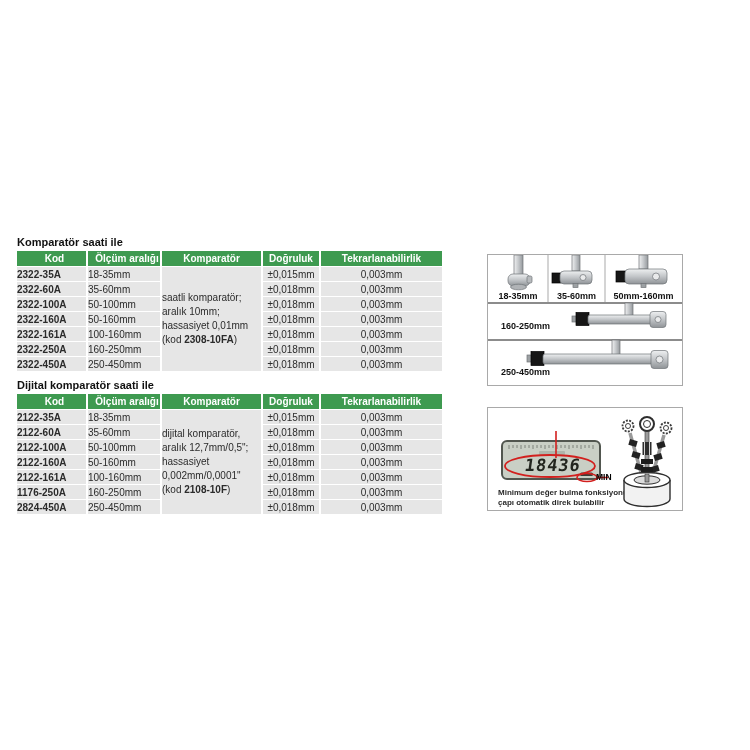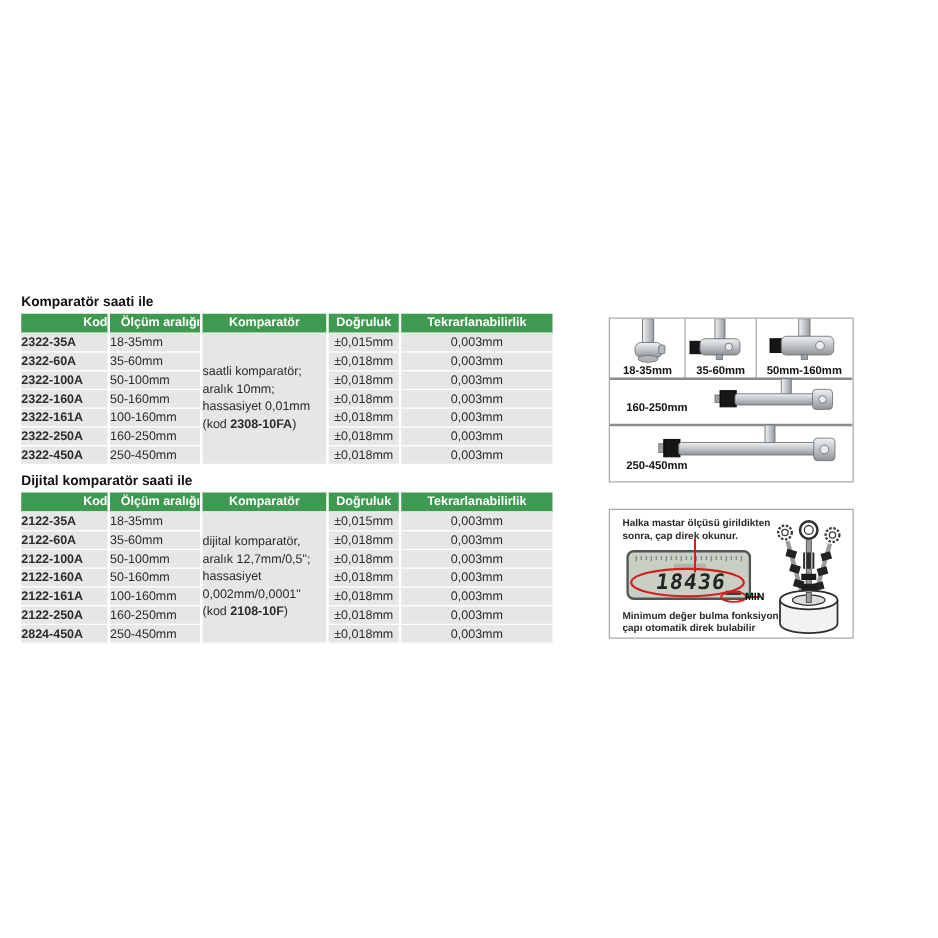--- a/index.html
+++ b/index.html
@@ -20,21 +20,21 @@
   col.c-aralik{ width:74px; }
   col.c-komp  { width:101px; }
   col.c-dog   { width:58px; }
   col.c-tek   { width:122px; }
 
   table.spec th {
     background:var(--green,#3e9a50); color:#fff; font-weight:bold; font-size:10px;
     height:15px; padding:0; border-right:2px solid #fff; border-bottom:1px solid #fff;
     text-align:center; white-space:nowrap;
   }
-  table.spec th.left { text-align:right; padding-left:6px; }
+  table.spec th.left { text-align:center; padding-left:6px; }
   table.spec th:last-child, table.spec td:last-child { border-right:none; }
 
   table.spec td {
     background:var(--rowbg,#e6e6e6); height:14px; padding:0;
     border-right:2px solid #fff; border-bottom:1px solid #fff; white-space:nowrap;
   }
   td.kod    { font-weight:bold; padding-left:7px; }
   td.aralik { padding-left:7px; }
   td.center { text-align:center; }
   td.note-cell { vertical-align:middle; padding:2px 4px 2px 7px; line-height:14px; font-size:10px; }
@@ -180,21 +180,21 @@
           <td class="center">±0,018mm</td>
           <td class="center">0,003mm</td>
         </tr>
         <tr>
           <td class="kod">2122-161A</td>
           <td class="aralik">100-160mm</td>
           <td class="center">±0,018mm</td>
           <td class="center">0,003mm</td>
         </tr>
         <tr>
-          <td class="kod">2122-250A</td>
+          <td class="kod">1176-250A</td>
           <td class="aralik">160-250mm</td>
           <td class="center">±0,018mm</td>
           <td class="center">0,003mm</td>
         </tr>
         <tr>
           <td class="kod">2824-450A</td>
           <td class="aralik">250-450mm</td>
           <td class="center">±0,018mm</td>
           <td class="center">0,003mm</td>
         </tr>
@@ -263,24 +263,20 @@
       </g>
     </svg>
     <div class="range-label lab-c" style="left:0;   top:36px; width:60px;">18-35mm</div>
     <div class="range-label lab-c" style="left:60px; top:36px; width:57px;">35-60mm</div>
     <div class="range-label lab-c" style="left:117px;top:36px; width:77px;">50mm-160mm</div>
     <div class="range-label" style="left:13px; top:66px;">160-250mm</div>
     <div class="range-label" style="left:13px; top:112px;">250-450mm</div>
   </div>
 
   <div class="figbox" id="info-box">
-    <div class="info-text" id="info-top">
-      <div>Halka mastar ölçüsü girildikten</div>
-      <div>sonra, çap direk okunur.</div>
-    </div>
 
     <div class="lcd-wrap">
       <svg width="100" height="40" viewBox="0 0 100 40">
         <rect x="1" y="1" width="98" height="38" rx="5" fill="#c9cfc5" stroke="#51564f" stroke-width="2"></rect>
         <g stroke="#6a6f68" stroke-width="0.8">
           <line x1="8" y1="5" x2="8" y2="9"></line>
             <line x1="12" y1="5" x2="12" y2="8"></line>
             <line x1="16" y1="5" x2="16" y2="8"></line>
           <line x1="20" y1="5" x2="20" y2="9"></line>
             <line x1="24" y1="5" x2="24" y2="8"></line>

